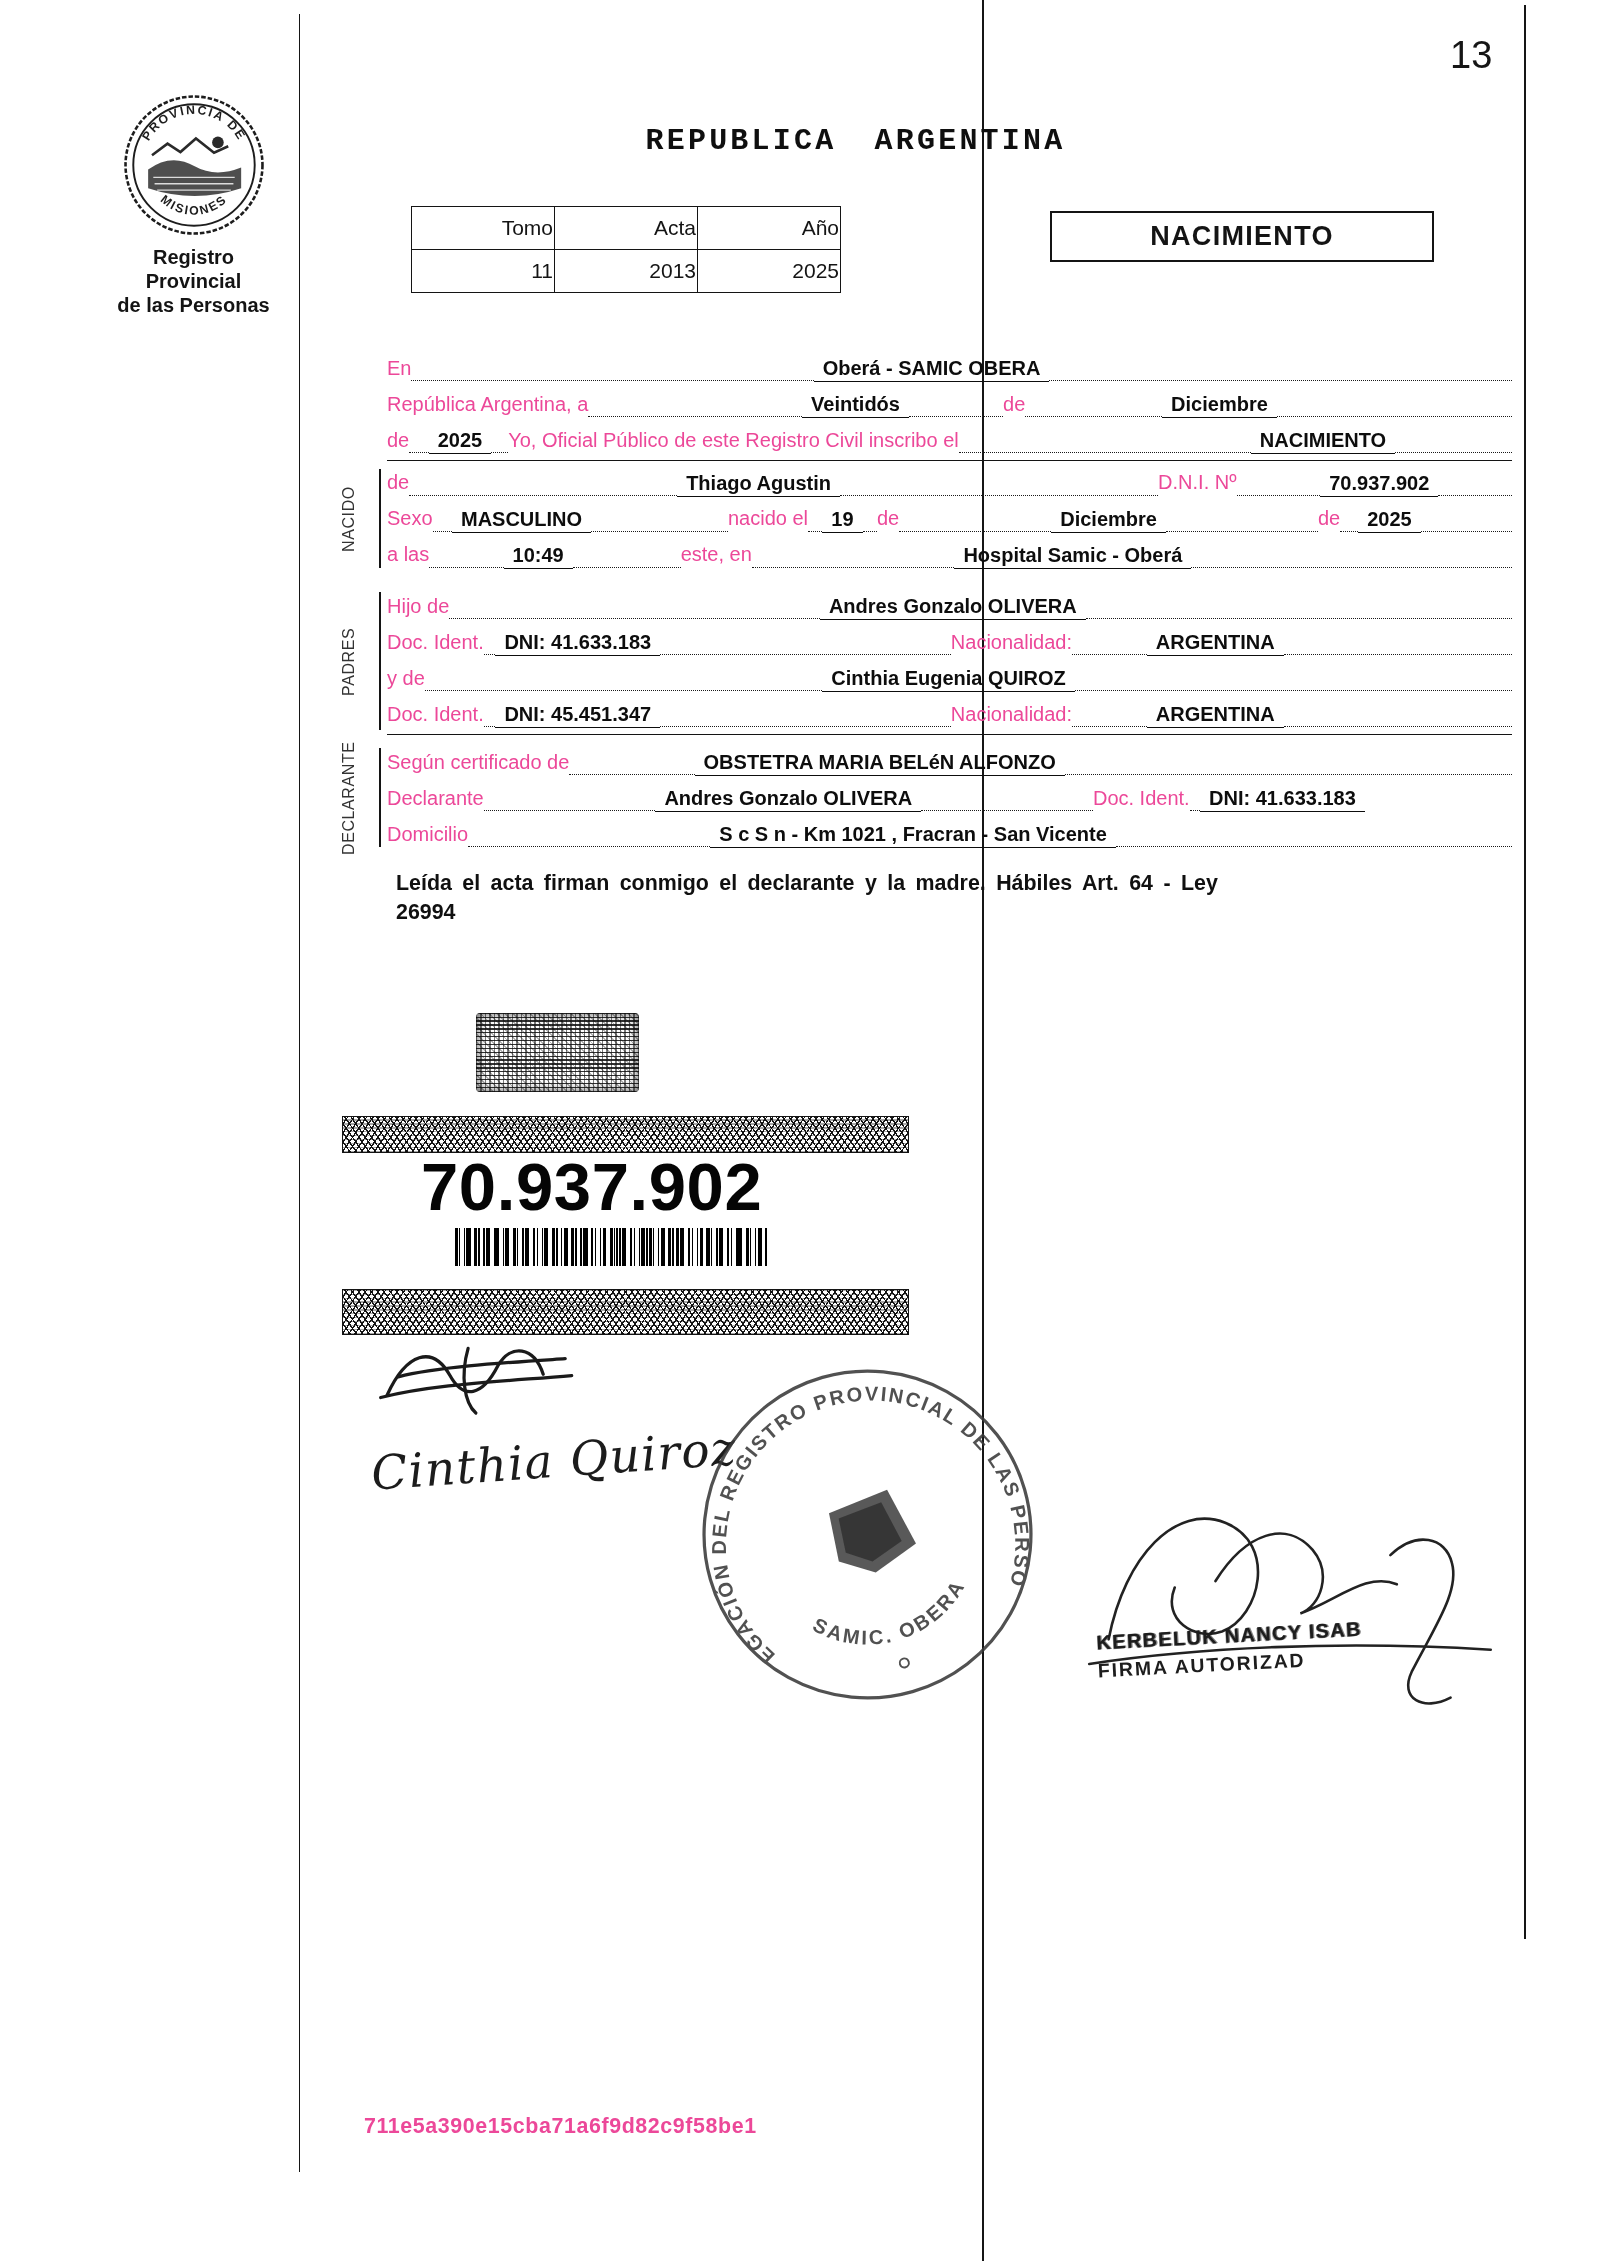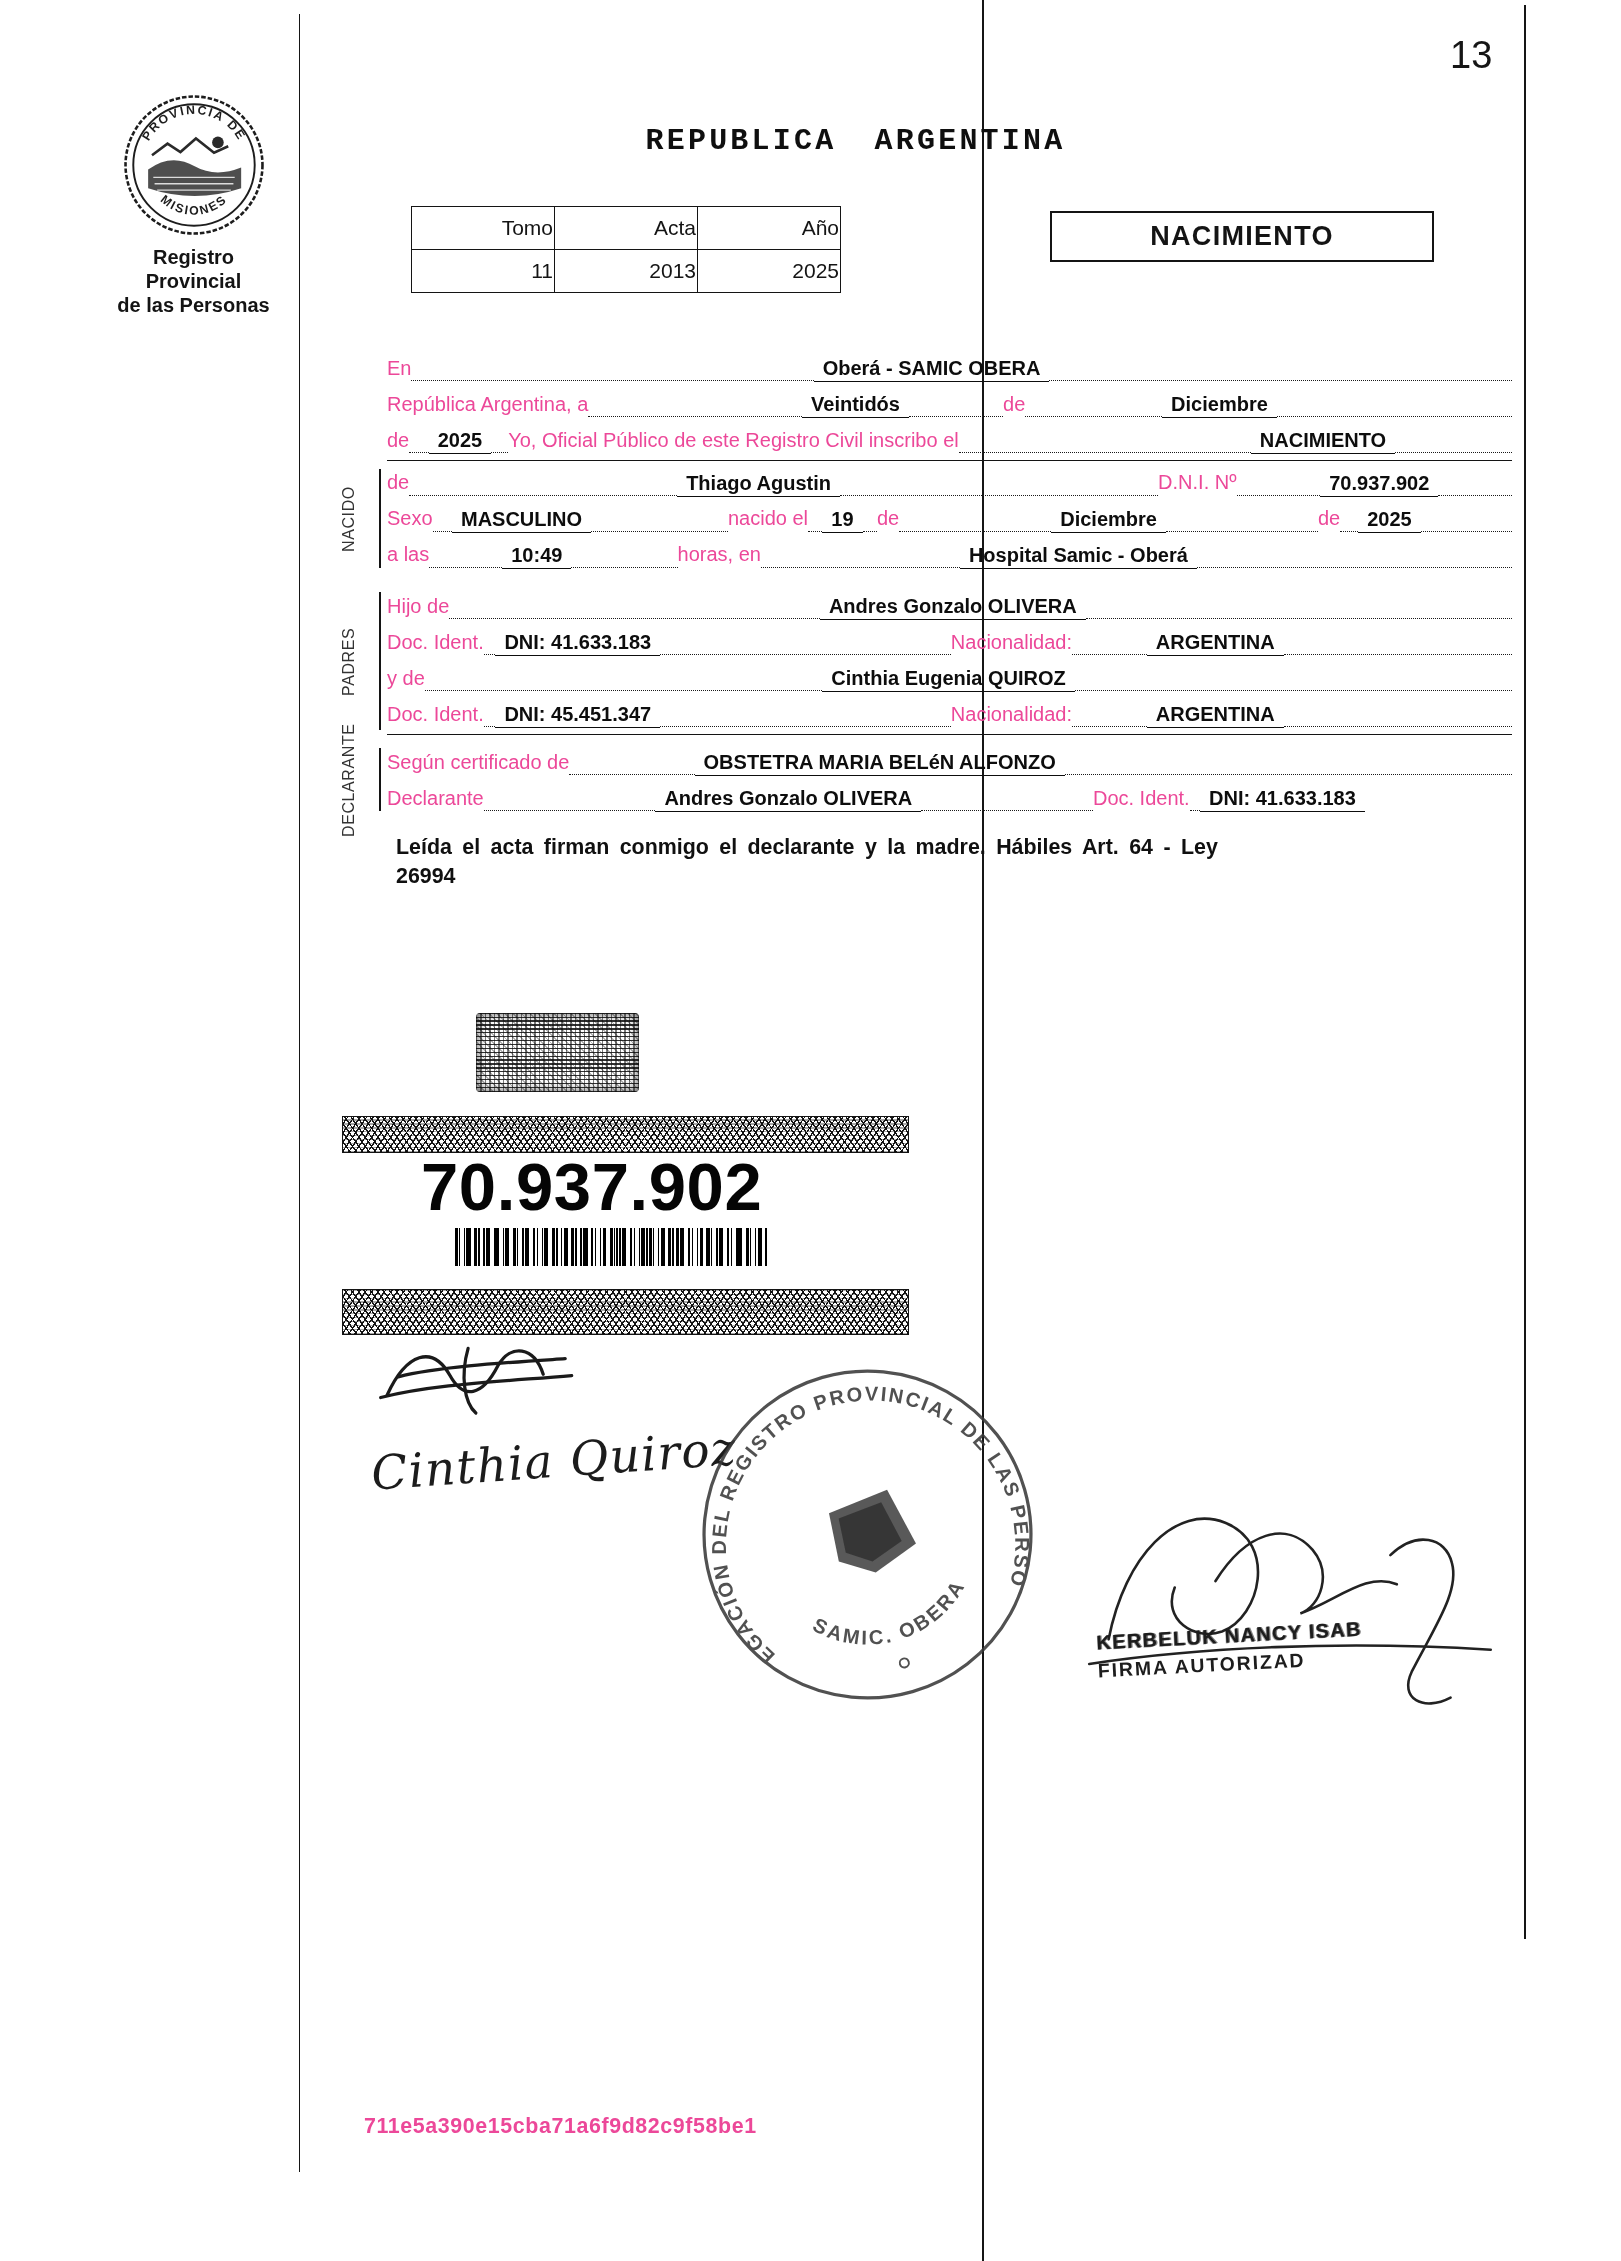--- a/index.html
+++ b/index.html
@@ -243,21 +243,21 @@
         <span class="lbl">de</span>
         <span class="dots" style="flex:0 0 18px"></span>
         <span class="val">2025</span>
         <span class="dots" style="flex:.3"></span>
       </div>
       <div class="fline">
         <span class="lbl">a las</span>
         <span class="dots" style="flex:.22"></span>
         <span class="val">10:49</span>
         <span class="dots" style="flex:.32"></span>
-        <span class="lbl">horas, en</span>
+        <span class="lbl">este, en</span>
         <span class="dots" style="flex:.6"></span>
         <span class="val">Hospital Samic - Oberá</span>
         <span class="dots" style="flex:.95"></span>
       </div>
     </div>
 
     <div class="section" style="margin-top:15.6px">
       <div class="bracket"></div>
       <div class="vlabel">PADRES</div>
       <div class="fline">
@@ -306,20 +306,26 @@
         <span class="dots" style="flex:1.25"></span>
       </div>
       <div class="fline">
         <span class="lbl">Declarante</span>
         <span class="dots" style="flex:.35"></span>
         <span class="val">Andres Gonzalo OLIVERA</span>
         <span class="dots" style="flex:.35"></span>
         <span class="lbl">Doc. Ident.</span>
         <span class="dots" style="flex:0 0 10.4px"></span>
         <span class="val">DNI: 41.633.183</span>
+      </div>
+      <div class="fline">
+        <span class="lbl">Domicilio</span>
+        <span class="dots" style="flex:.55"></span>
+        <span class="val">S c S n - Km 1021 , Fracran - San Vicente</span>
+        <span class="dots" style="flex:.9"></span>
       </div>
     </div>
 
     <div class="closing">Leída el acta firman conmigo el declarante y la madre. Hábiles   Art. 64 - Ley
 26994</div>
   </div>
 
   <div class="mini-guilloche"></div>
   <div class="band one"></div>
   <div class="big-number">70.937.902</div>

